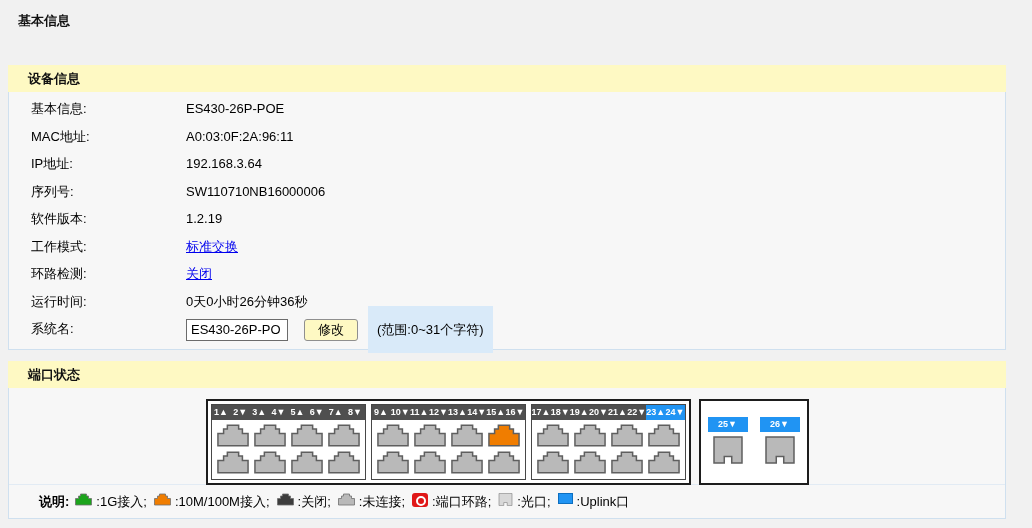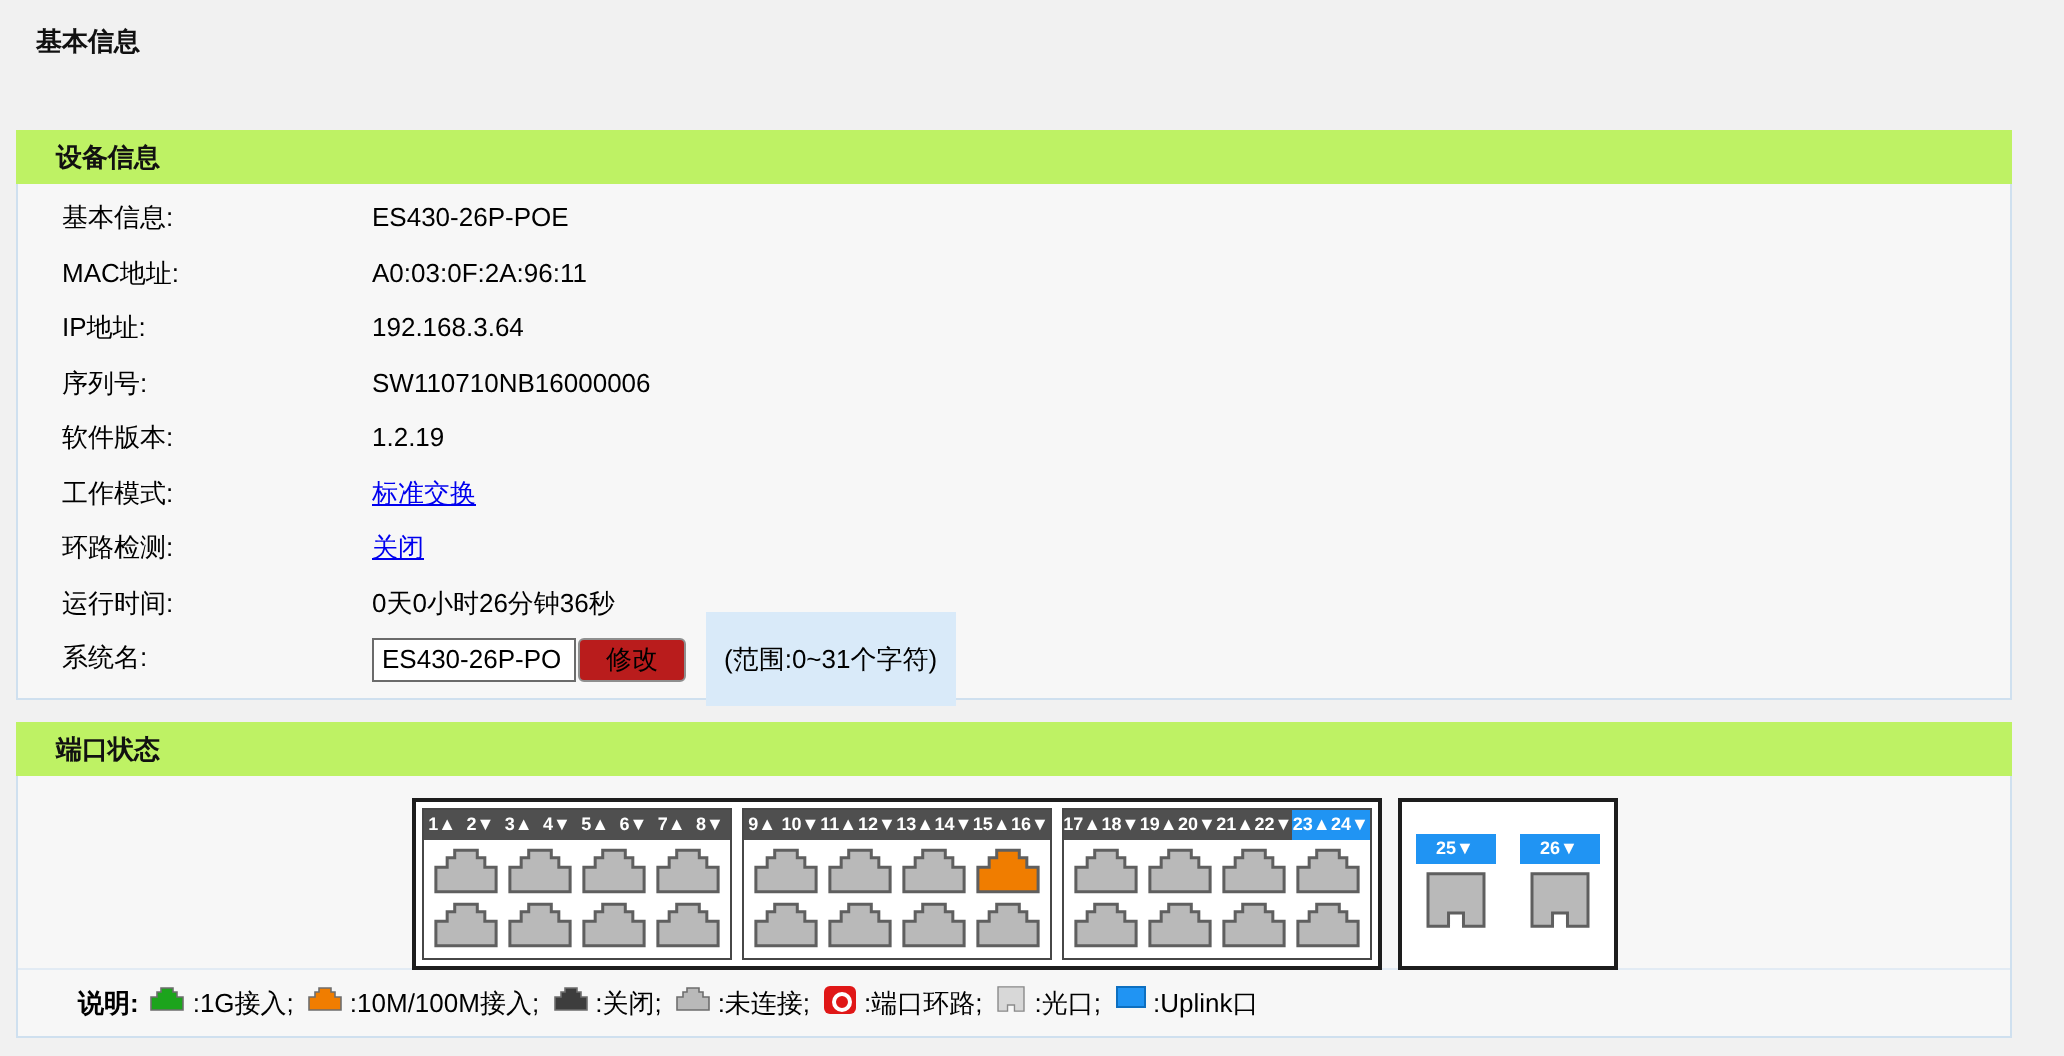--- a/index.html
+++ b/index.html
@@ -9,38 +9,38 @@
     font-family:"Liberation Sans","DejaVu Sans",sans-serif;
     font-size:13px; color:#000;
     overflow:hidden;
   }
   .page-title {
     font-weight:bold; font-size:13px; color:#111;
     padding:12px 0 0 18px; height:65px;
   }
   .panel { margin-left:8px; width:998px; }
   .panel-header {
-    height:27px; line-height:27px; background:#bef264;
+    height:27px; line-height:27px; background:#fef9c3;
     padding-left:20px; font-weight:bold; font-size:13px; color:#111;
   }
   .panel-body {
     background:#f7f7f7; border:1px solid #cfe0ef; border-top:none;
   }
   .device-body { padding:3px 0 6px 0; }
   .info-row { height:27.5px; line-height:27.5px; padding-left:22px; white-space:nowrap; }
   .info-label { display:inline-block; width:155px; }
   .info-value a { color:#0000ee; text-decoration:underline; cursor:pointer; }
   .sys-input {
     width:102px; height:22px; border:1px solid #6b6b6b; background:#fff;
     font-family:inherit; font-size:13px; padding:1px 4px; vertical-align:middle;
   }
   .modify-btn {
-    margin-left:1px; height:22px; padding:0 13px; vertical-align:middle;
+    margin-left:16px; height:22px; padding:0 13px; vertical-align:middle;
     font-family:inherit; font-size:13px; color:#000;
-    background:#b91c1c; border:1px solid #8f8f8f; border-radius:3px; cursor:pointer;
+    background:#fef9c3; border:1px solid #8f8f8f; border-radius:3px; cursor:pointer;
   }
   .hint { margin-left:10px; background:#d9eaf9; padding:16px 9px; vertical-align:middle; }
   .port-panel-body { height:131px; }
   .diagram {
     display:flex; justify-content:center; align-items:center; gap:8px;
     padding-top:13px; height:96px;
   }
   .port-box { background:#fff; border:2px solid #1d1d1d; }
   .box-main { display:flex; gap:5px; padding:3px; }
   .port-block { border:1px solid #474747; background:#fff; }

